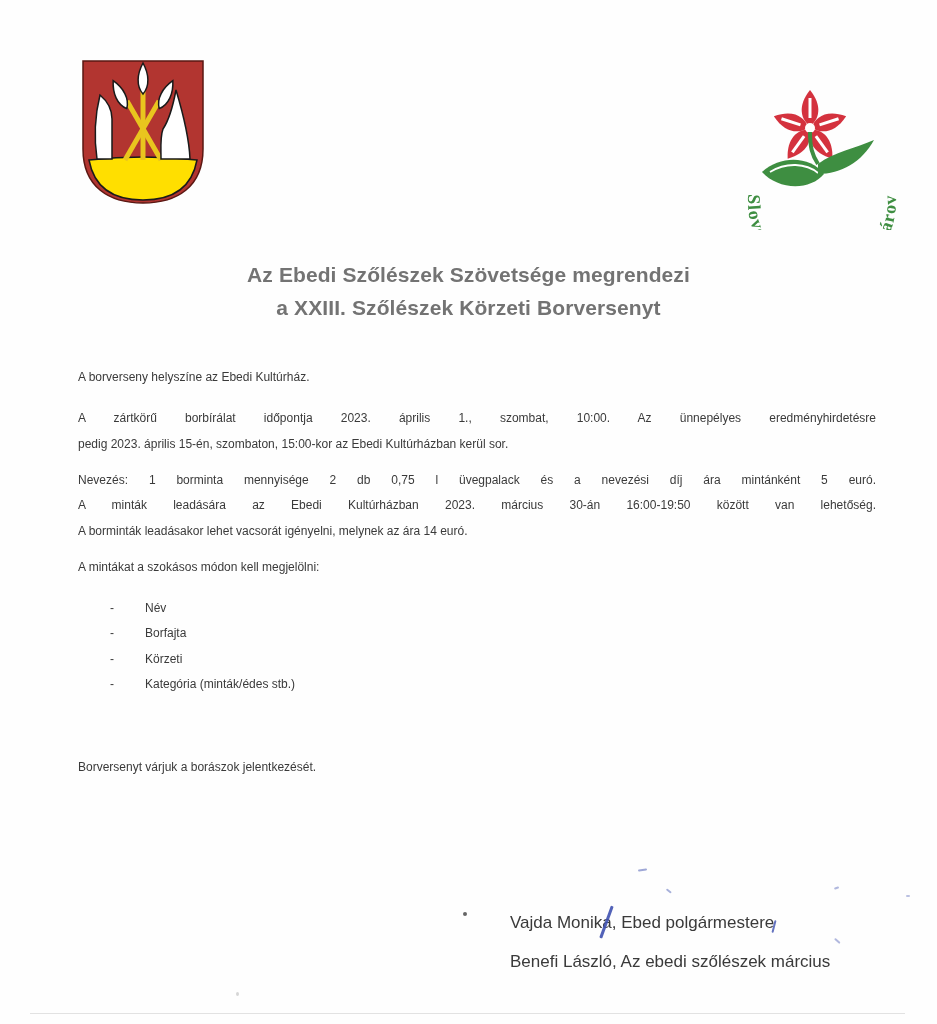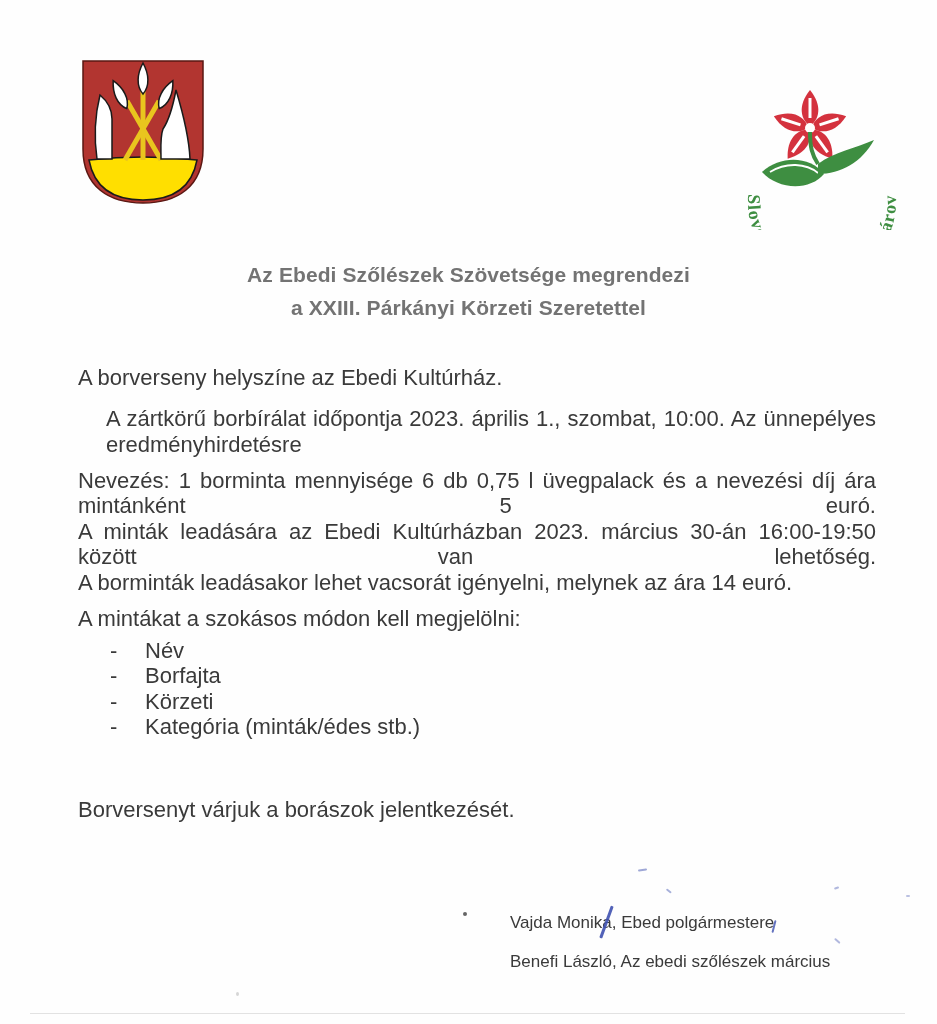--- a/index.html
+++ b/index.html
@@ -14,28 +14,28 @@
   
   .coat{position:absolute;left:78px;top:57px;width:130px;height:150px;}
   .assoc{position:absolute;left:726px;top:52px;width:192px;height:178px;}
   
   .title{
     position:absolute;top:258px;left:0;width:100%;
     text-align:center;font-weight:bold;font-size:21px;line-height:33px;
     color:#737373;letter-spacing:.1px;
   }
   
-  .body-col{position:absolute;left:78px;top:365px;width:798px;font-size:22px;line-height:25.5px;}
+  .body-col{position:absolute;left:78px;top:365px;width:798px;font-size:12px;line-height:25.5px;}
   .para{margin:0;}
   .para .jline{display:block;text-align:justify;text-align-last:justify;}
   .para .line{display:block;}
   .mb-a{margin-bottom:15.5px;}
-  .mb-b{margin-bottom:10.5px;margin-left:28px;}
+  .mb-b{margin-bottom:10.5px;}
   .mb-c{margin-bottom:11px;}
-  .mb-d{margin-bottom:6px;}
+  .mb-d{margin-bottom:15px;}
   .list{margin:0 0 57px 0;padding:0;}
   .li{display:flex;padding-left:32px;line-height:25.5px;}
   .li-marker{width:35px;flex:0 0 35px;}
   
   .signatures{position:absolute;left:510px;top:910px;font-size:17px;line-height:25.5px;}
   .sig-line1{margin-bottom:13px;}
   
   .mark{position:absolute;}
   .dot{width:4px;height:4px;border-radius:50%;background:#4a4a4a;opacity:.85;}
   .pen{background:#3f51b0;border-radius:1px;}
@@ -118,35 +118,36 @@
         <path d="M84,80 C84,95 86,103 92,112" fill="none" stroke="#3e8e41" stroke-width="4"></path>
         <path d="M36,120 C55,103 84,104 98,122 C84,139 52,138 36,120 Z" fill="#3e8e41"></path>
         <path d="M44,120 C60,110 80,111 92,121" fill="none" stroke="#ffffff" stroke-width="1.8"></path>
         <path d="M92,122 C115,122 136,110 148,88 C130,96 108,100 92,112 Z" fill="#3e8e41"></path>
       </g>
     </svg>
   </div>
 
   <div class="title">
     <div>Az Ebedi Szőlészek Szövetsége megrendezi</div>
-    <div>a XXIII. Párkányi Körzeti Szeretettel</div>
+    <div>a XXIII. Szőlészek Körzeti Borversenyt</div>
   </div>
 
   <div class="body-col">
 
     <p class="para mb-a">
       <span class="line">A borverseny helyszíne az Ebedi Kultúrház.</span>
     </p>
 
     <p class="para mb-b">
       <span class="jline">A zártkörű borbírálat időpontja 2023. április 1., szombat, 10:00. Az ünnepélyes eredményhirdetésre</span>
+      <span class="line">pedig 2023. április 15-én, szombaton, 15:00-kor az Ebedi Kultúrházban kerül sor.</span>
     </p>
 
     <p class="para mb-c">
-      <span class="jline">Nevezés: 1 borminta mennyisége 6 db 0,75 l üvegpalack és a nevezési díj ára mintánként 5 euró.</span>
+      <span class="jline">Nevezés: 1 borminta mennyisége 2 db 0,75 l üvegpalack és a nevezési díj ára mintánként 5 euró.</span>
       <span class="jline">A minták leadására az Ebedi Kultúrházban 2023. március 30-án 16:00-19:50 között van lehetőség.</span>
       <span class="line">A borminták leadásakor lehet vacsorát igényelni, melynek az ára 14 euró.</span>
     </p>
 
     <p class="para mb-d">
       <span class="line">A mintákat a szokásos módon kell megjelölni:</span>
     </p>
 
     <div class="list">
       <div class="li">

